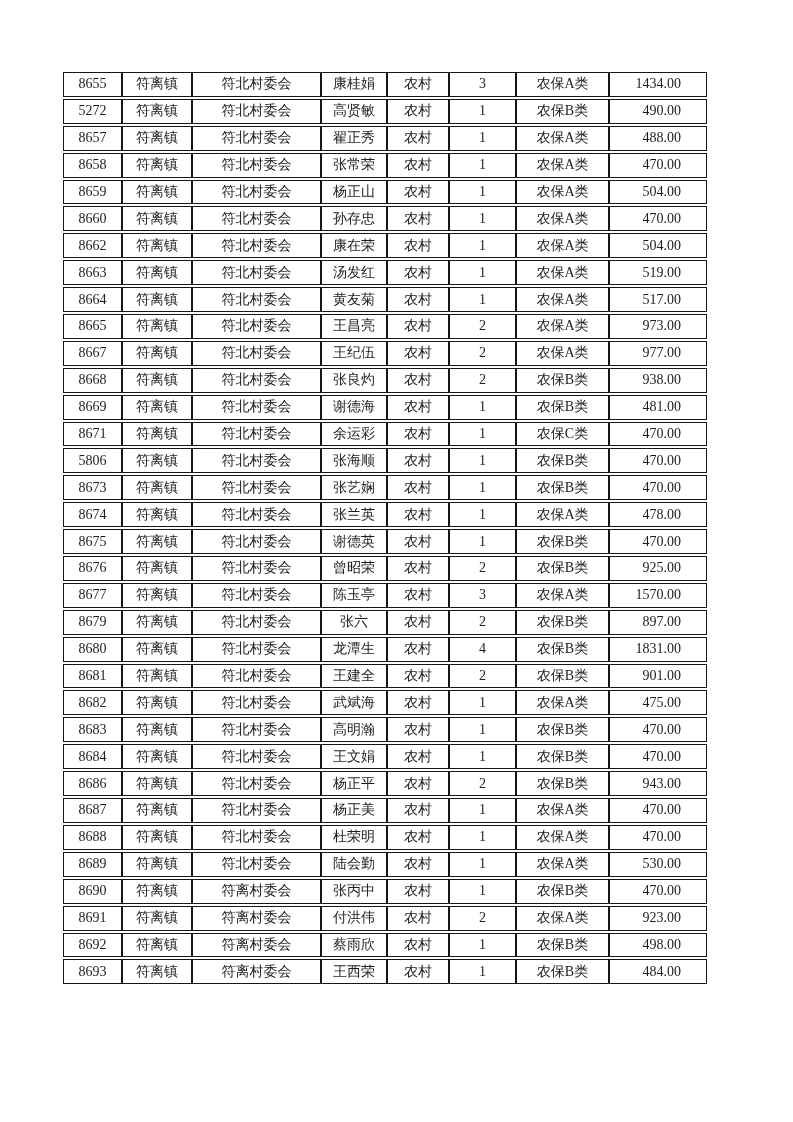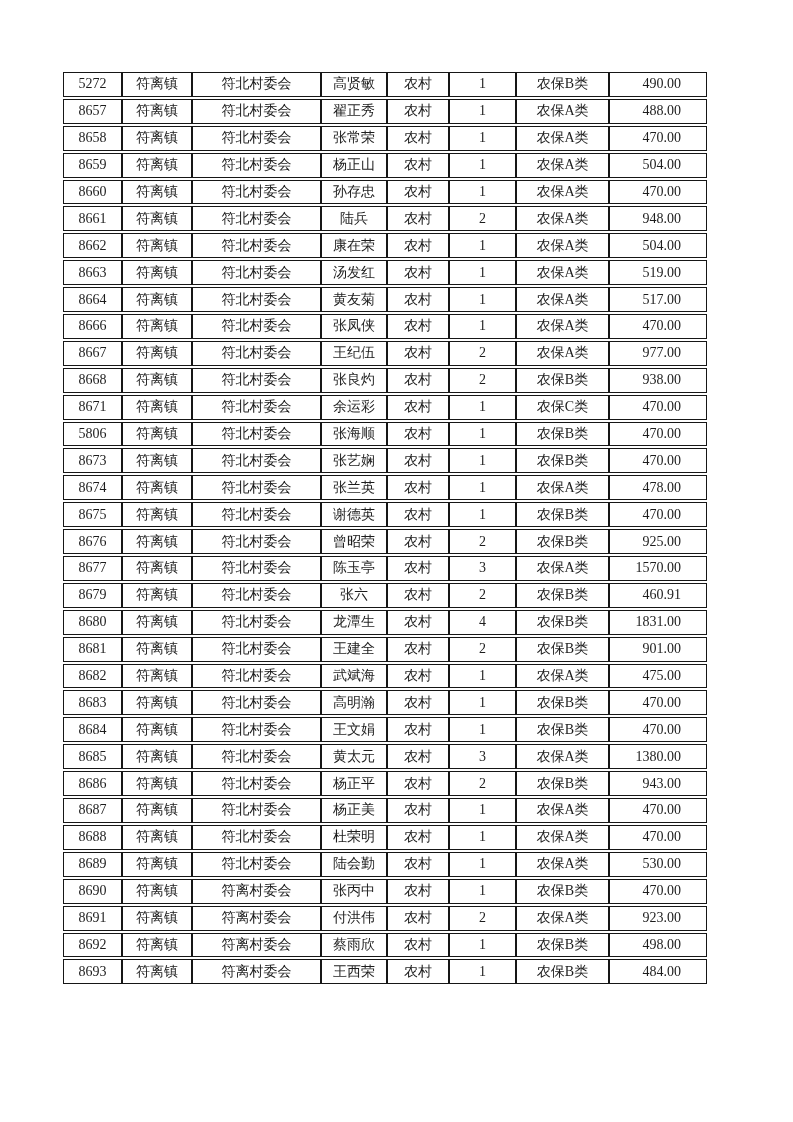--- a/index.html
+++ b/index.html
@@ -52,20 +52,30 @@
       <col style="width:70px">
       <col style="width:129px">
       <col style="width:66px">
       <col style="width:62px">
       <col style="width:67px">
       <col style="width:93px">
       <col style="width:98px">
     </colgroup>
     <tbody>
         <tr>
+          <td>8655</td>
+          <td>符离镇</td>
+          <td>符北村委会</td>
+          <td>康桂娟</td>
+          <td>农村</td>
+          <td>3</td>
+          <td>农保A类</td>
+          <td class="amount">1434.00</td>
+        </tr>
+        <tr>
           <td>5272</td>
           <td>符离镇</td>
           <td>符北村委会</td>
           <td>高贤敏</td>
           <td>农村</td>
           <td>1</td>
           <td>农保B类</td>
           <td class="amount">490.00</td>
         </tr>
         <tr>
@@ -102,30 +112,20 @@
           <td>8660</td>
           <td>符离镇</td>
           <td>符北村委会</td>
           <td>孙存忠</td>
           <td>农村</td>
           <td>1</td>
           <td>农保A类</td>
           <td class="amount">470.00</td>
         </tr>
         <tr>
-          <td>8661</td>
-          <td>符离镇</td>
-          <td>符北村委会</td>
-          <td>陆兵</td>
-          <td>农村</td>
-          <td>2</td>
-          <td>农保A类</td>
-          <td class="amount">948.00</td>
-        </tr>
-        <tr>
           <td>8662</td>
           <td>符离镇</td>
           <td>符北村委会</td>
           <td>康在荣</td>
           <td>农村</td>
           <td>1</td>
           <td>农保A类</td>
           <td class="amount">504.00</td>
         </tr>
         <tr>
@@ -142,28 +142,28 @@
           <td>8664</td>
           <td>符离镇</td>
           <td>符北村委会</td>
           <td>黄友菊</td>
           <td>农村</td>
           <td>1</td>
           <td>农保A类</td>
           <td class="amount">517.00</td>
         </tr>
         <tr>
-          <td>8666</td>
-          <td>符离镇</td>
-          <td>符北村委会</td>
-          <td>张凤侠</td>
-          <td>农村</td>
-          <td>1</td>
-          <td>农保A类</td>
-          <td class="amount">470.00</td>
+          <td>8665</td>
+          <td>符离镇</td>
+          <td>符北村委会</td>
+          <td>王昌亮</td>
+          <td>农村</td>
+          <td>2</td>
+          <td>农保A类</td>
+          <td class="amount">973.00</td>
         </tr>
         <tr>
           <td>8667</td>
           <td>符离镇</td>
           <td>符北村委会</td>
           <td>王纪伍</td>
           <td>农村</td>
           <td>2</td>
           <td>农保A类</td>
           <td class="amount">977.00</td>
@@ -172,20 +172,30 @@
           <td>8668</td>
           <td>符离镇</td>
           <td>符北村委会</td>
           <td>张良灼</td>
           <td>农村</td>
           <td>2</td>
           <td>农保B类</td>
           <td class="amount">938.00</td>
         </tr>
         <tr>
+          <td>8669</td>
+          <td>符离镇</td>
+          <td>符北村委会</td>
+          <td>谢德海</td>
+          <td>农村</td>
+          <td>1</td>
+          <td>农保B类</td>
+          <td class="amount">481.00</td>
+        </tr>
+        <tr>
           <td>8671</td>
           <td>符离镇</td>
           <td>符北村委会</td>
           <td>余运彩</td>
           <td>农村</td>
           <td>1</td>
           <td>农保C类</td>
           <td class="amount">470.00</td>
         </tr>
         <tr>
@@ -249,21 +259,21 @@
           <td class="amount">1570.00</td>
         </tr>
         <tr>
           <td>8679</td>
           <td>符离镇</td>
           <td>符北村委会</td>
           <td>张六</td>
           <td>农村</td>
           <td>2</td>
           <td>农保B类</td>
-          <td class="amount">460.91</td>
+          <td class="amount">897.00</td>
         </tr>
         <tr>
           <td>8680</td>
           <td>符离镇</td>
           <td>符北村委会</td>
           <td>龙潭生</td>
           <td>农村</td>
           <td>4</td>
           <td>农保B类</td>
           <td class="amount">1831.00</td>
@@ -300,30 +310,20 @@
         </tr>
         <tr>
           <td>8684</td>
           <td>符离镇</td>
           <td>符北村委会</td>
           <td>王文娟</td>
           <td>农村</td>
           <td>1</td>
           <td>农保B类</td>
           <td class="amount">470.00</td>
-        </tr>
-        <tr>
-          <td>8685</td>
-          <td>符离镇</td>
-          <td>符北村委会</td>
-          <td>黄太元</td>
-          <td>农村</td>
-          <td>3</td>
-          <td>农保A类</td>
-          <td class="amount">1380.00</td>
         </tr>
         <tr>
           <td>8686</td>
           <td>符离镇</td>
           <td>符北村委会</td>
           <td>杨正平</td>
           <td>农村</td>
           <td>2</td>
           <td>农保B类</td>
           <td class="amount">943.00</td>

